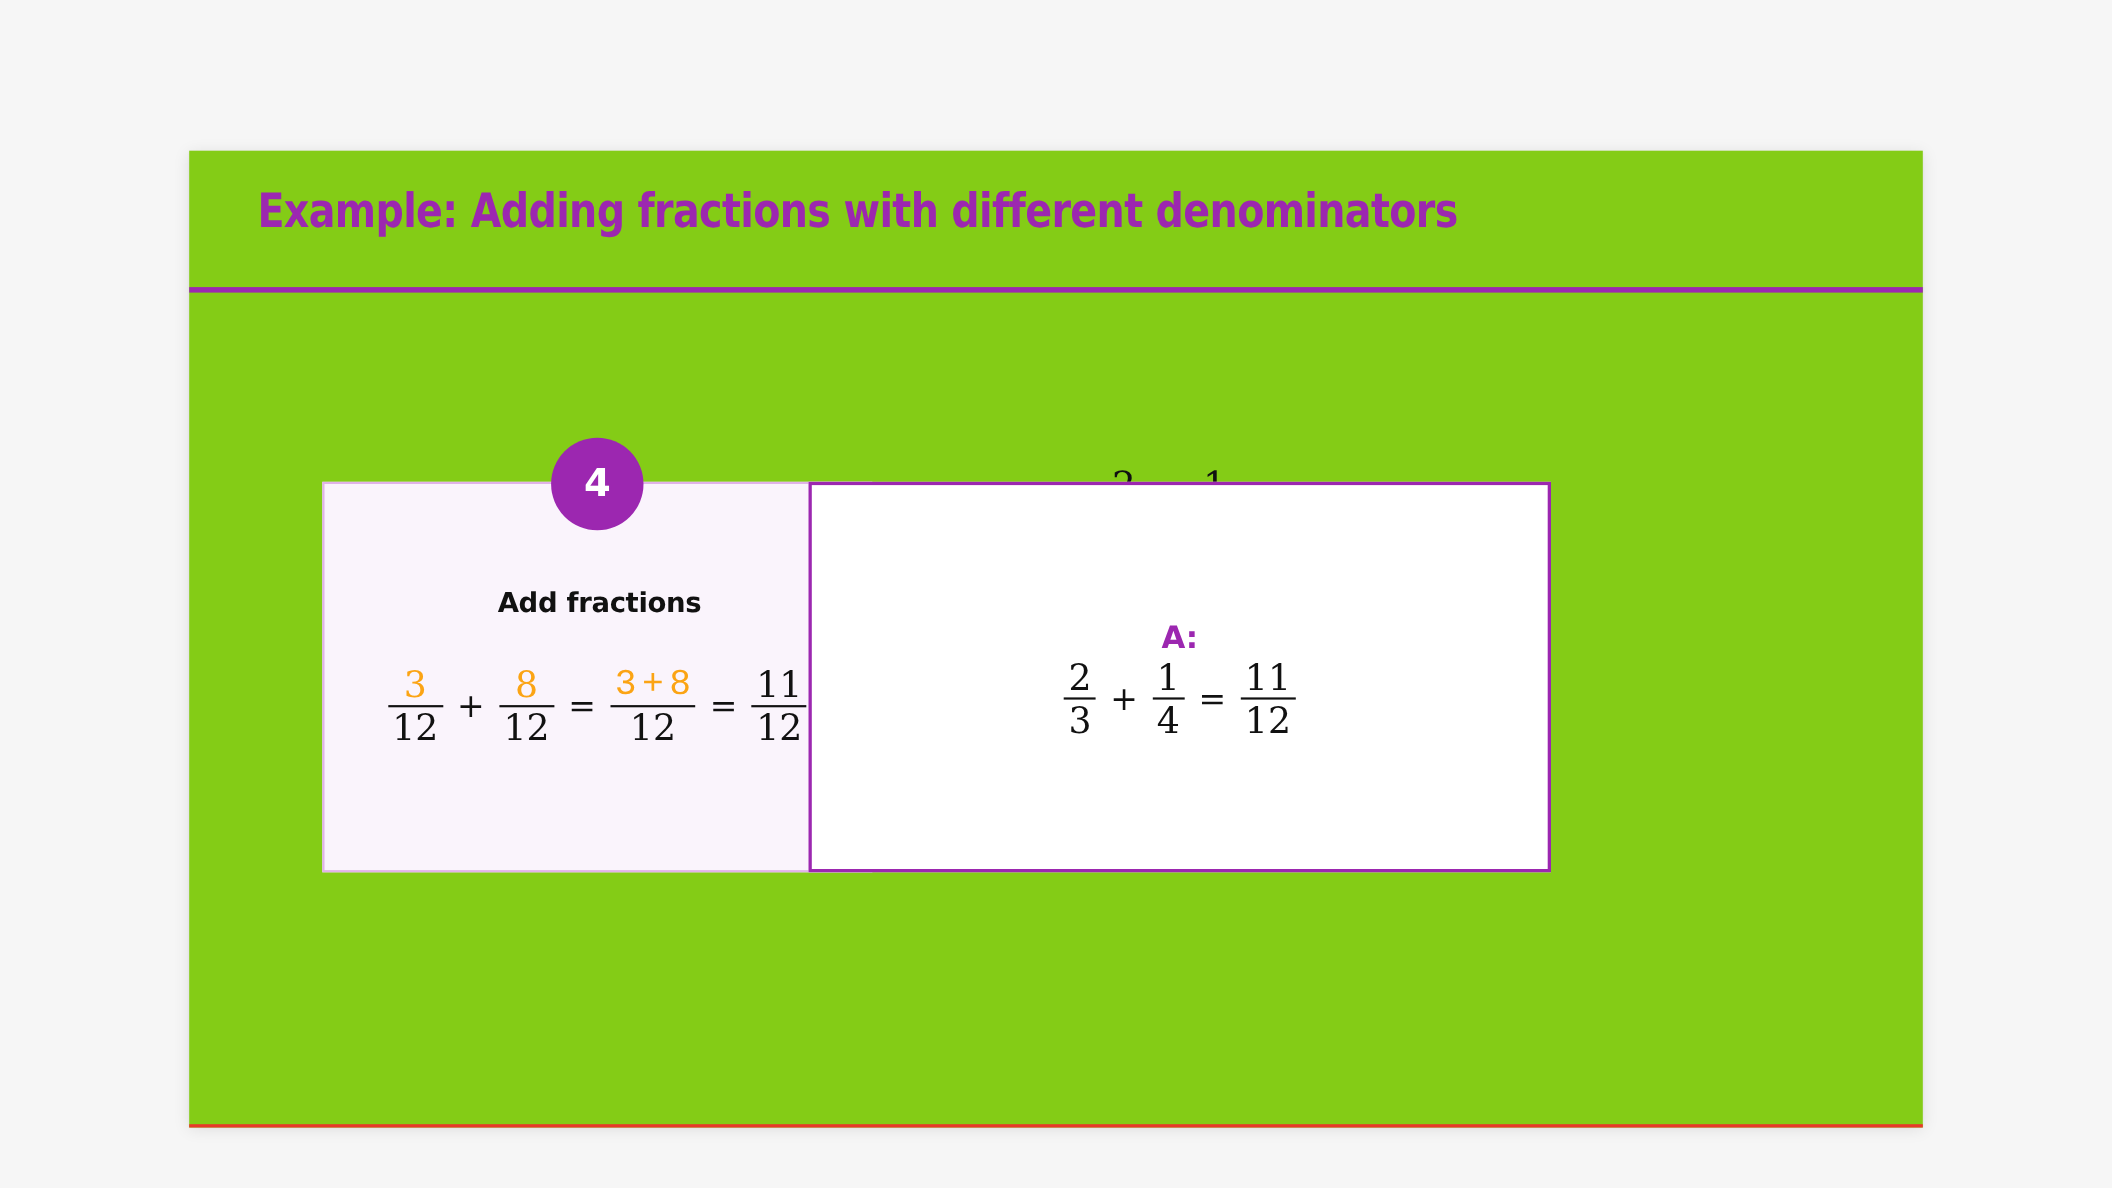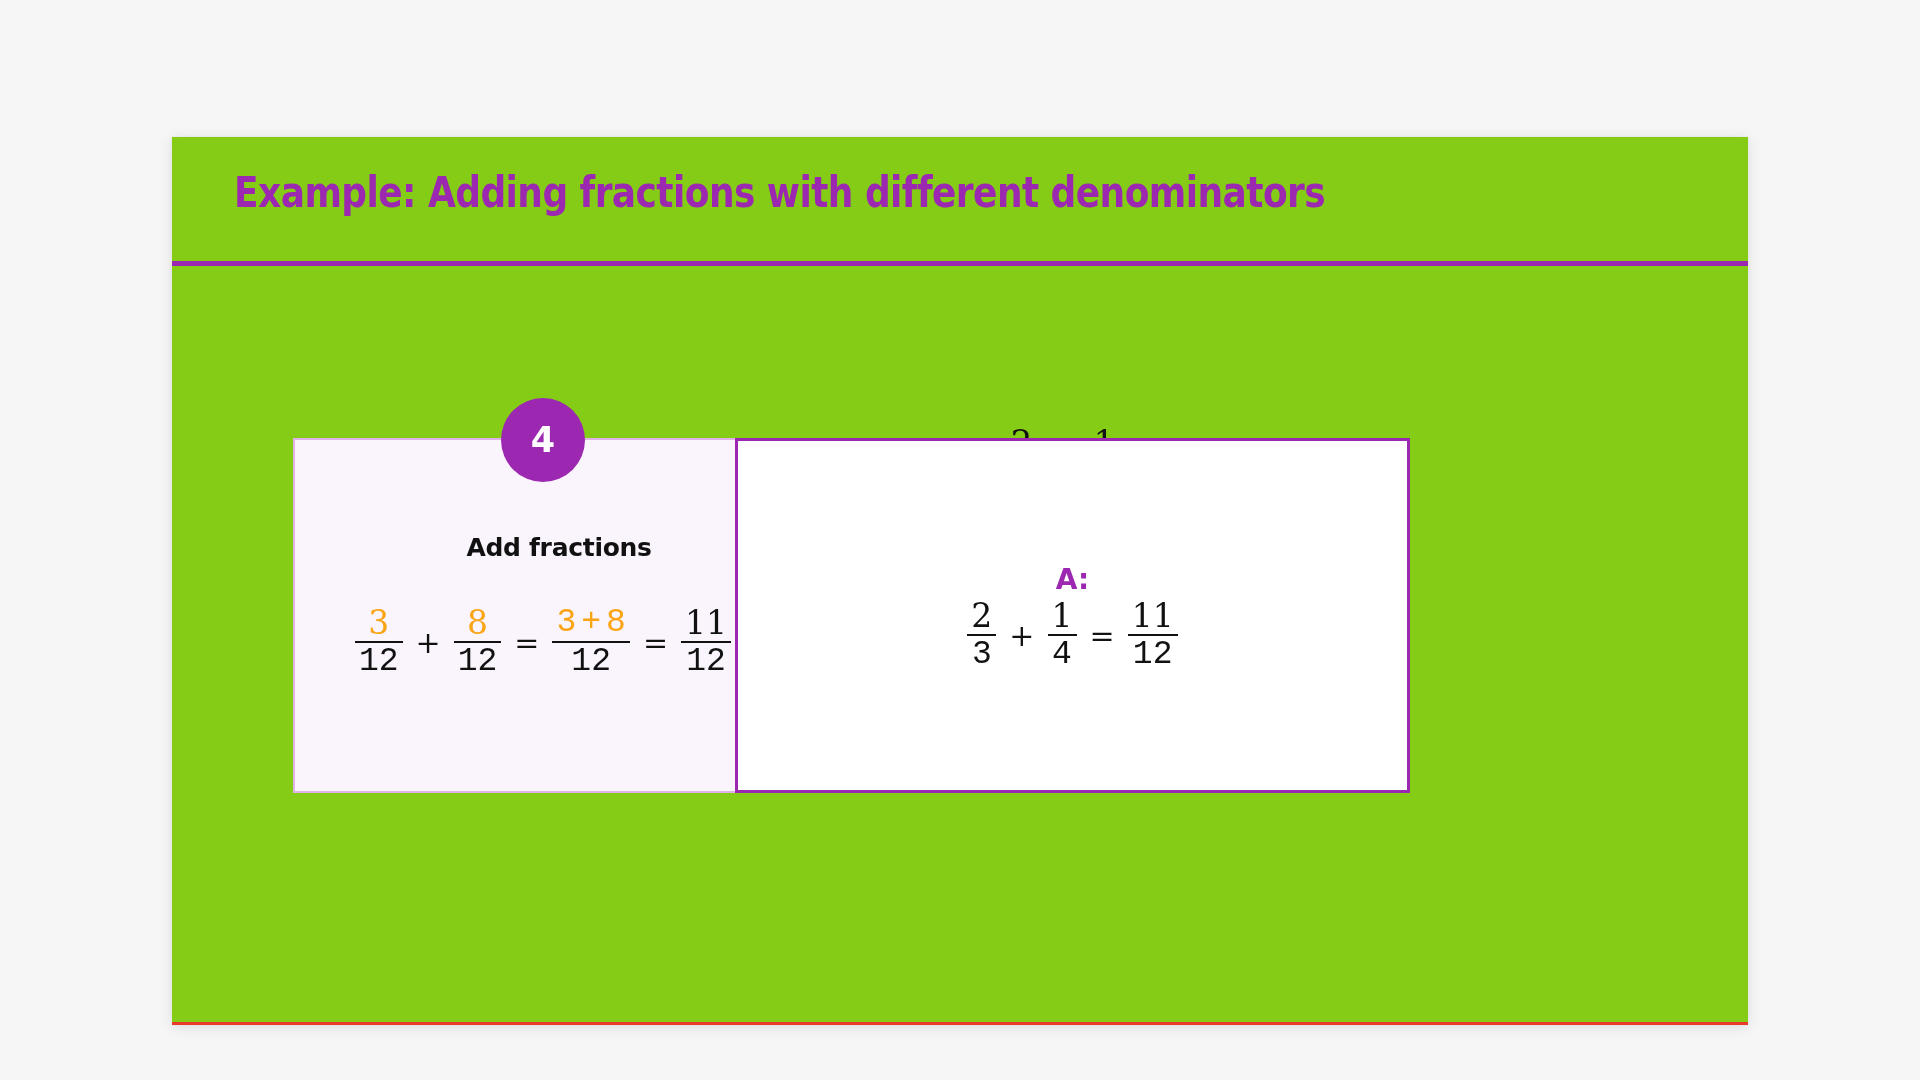--- a/index.html
+++ b/index.html
@@ -62,21 +62,21 @@
     transform:scaleX(0.95);
   }
 
   
   .math { font-family:"DejaVu Serif", serif; color:#111111; display:inline-flex; align-items:center; }
   .frac {
     display:inline-flex; flex-direction:column; align-items:center;
     vertical-align:middle; line-height:1.0;
   }
   .frac .num { padding:0 4px 2px 4px; }
-  .frac .den { padding:2px 4px 0 4px;font-family:Liberation Mono, monospace; }
+  .frac .den { padding:2px 4px 0 4px; }
   .frac .bar { width:100%; background:#111111; }
 
   .q-math { font-size:34px; }
   .q-math .bar { height:2px; }
   .q-op { font-size:30px; padding:0 14px; font-family:"DejaVu Serif", serif; color:#111; }
   .q-qmark { font-size:34px; font-weight:bold; font-family:"DejaVu Sans", sans-serif; margin-left:2px; }
 
   
   .cards { position:absolute; left:0; top:0; width:100%; height:100%; }
 
@@ -91,21 +91,21 @@
     position:absolute;
     left:50%; top:0;
     transform:translate(-50%,-50%);
     width:84px; height:84px; border-radius:50%;
     background:#9c27b0; color:#ffffff;
     display:flex; align-items:center; justify-content:center;
     font-size:35px; font-weight:bold;
     font-family:"DejaVu Sans", sans-serif;
   }
   .step-heading {
-    position:absolute; left:16px; top:93px; width:100%;
+    position:absolute; left:2px; top:93px; width:100%;
     text-align:center;
     font-size:25px; font-weight:bold; color:#111111;
     font-family:"DejaVu Sans", sans-serif;
     letter-spacing:-0.3px;
   }
   .step-math {
     position:absolute; left:0; top:166px; width:100%;
     display:flex; align-items:center; justify-content:center;
     font-size:33px;
   }

